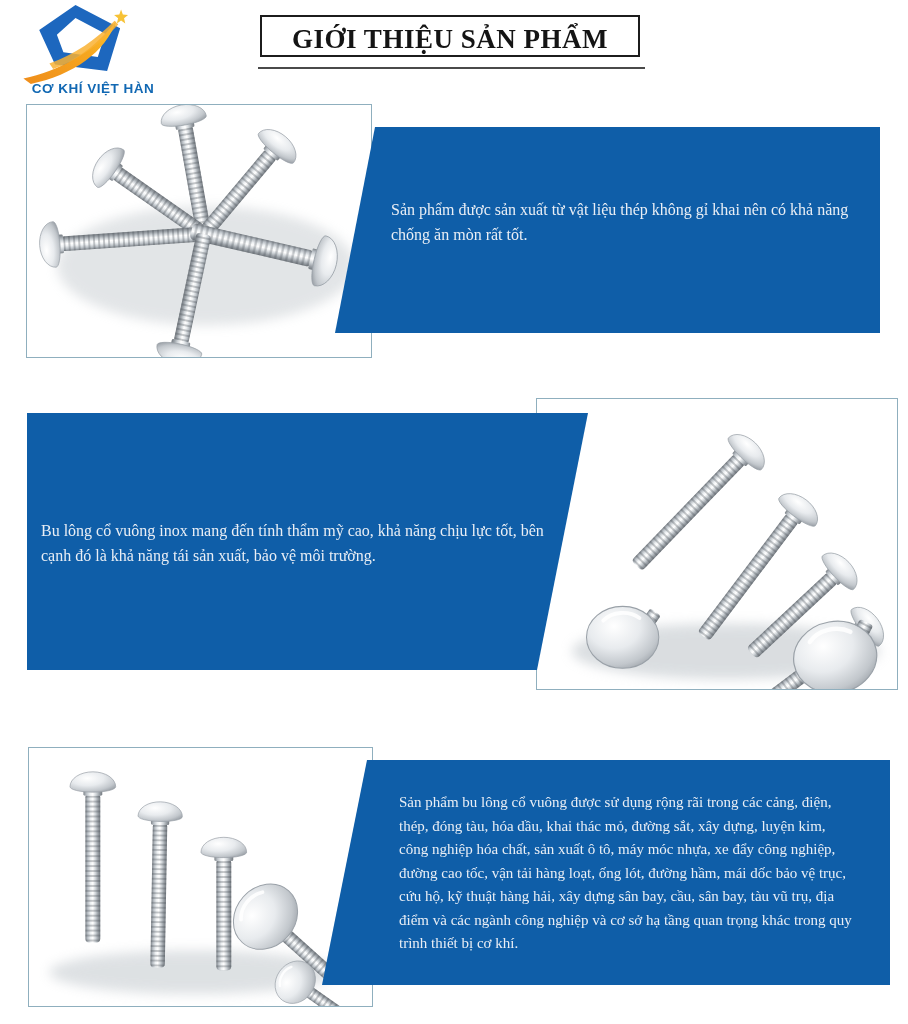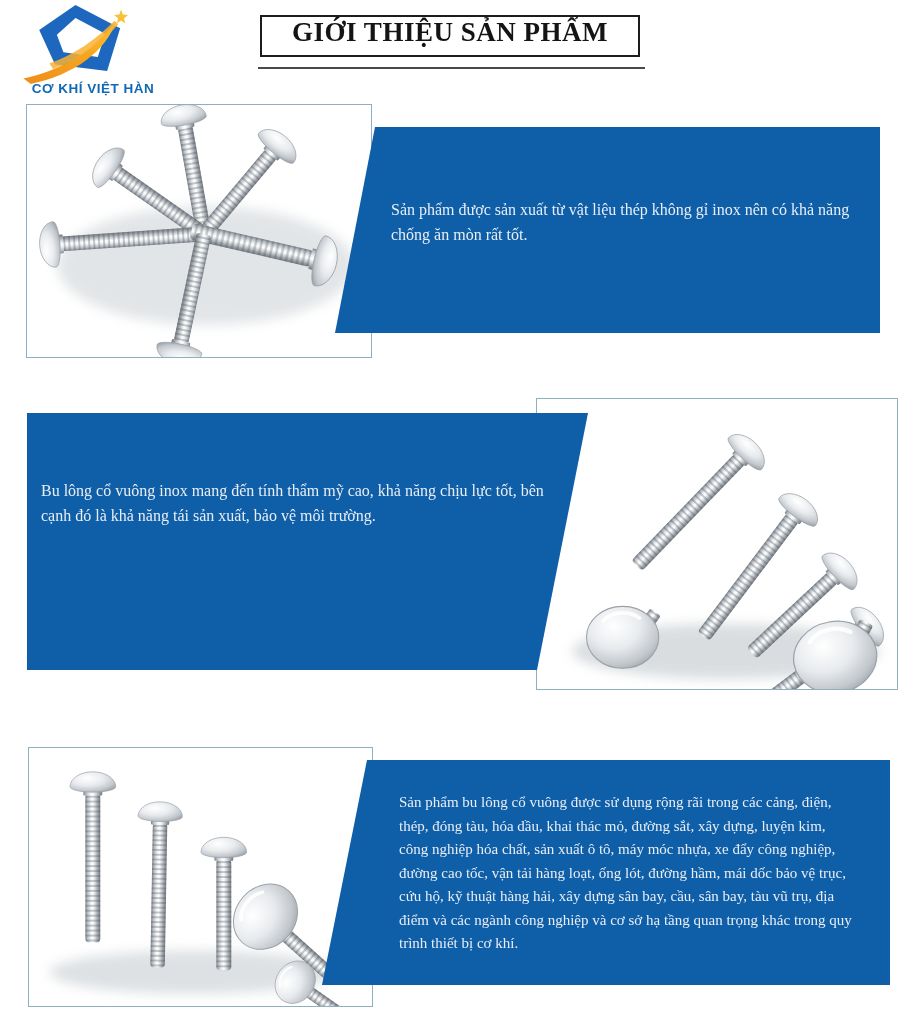--- a/index.html
+++ b/index.html
@@ -9,21 +9,21 @@
   
   .logo{position:absolute;left:12px;top:2px;width:160px;height:100px;}
   .logo svg{position:absolute;left:8px;top:2px;}
   .logo-text{position:absolute;left:-4px;top:79px;width:170px;text-align:center;
              font-family:"Liberation Sans", sans-serif;font-weight:bold;
              font-size:13.5px;letter-spacing:.5px;color:#1168b3;white-space:nowrap;}
 
   
   .title-box{position:absolute;left:260px;top:15px;width:380px;height:42px;
              border:2px solid #1c1c1c;box-sizing:border-box;background:#fff;
-             display:flex;align-items:flex-start;justify-content:center;
+             display:flex;align-items:flex-end;justify-content:center;
              font-weight:bold;font-size:27px;color:#141414;letter-spacing:.5px;}
   .title-underline{position:absolute;left:258px;top:67px;width:387px;height:2px;background:#4a4a4a;}
 
   
   .imgbox{position:absolute;background:#ffffff;border:1.5px solid #8fafbe;box-sizing:border-box;}
   .imgbox svg{width:100%;height:100%;display:block;}
   .imgbox-1{left:26px;top:104px;width:346px;height:254px;}
   .imgbox-2{left:536px;top:398px;width:362px;height:292px;}
   .imgbox-3{left:28px;top:747px;width:345px;height:260px;}
 
@@ -31,21 +31,21 @@
   .panel{position:absolute;background:#0f5ea8;filter:drop-shadow(2px 3px 2px rgba(60,60,60,.5));}
   .panel-1{left:335px;top:127px;width:545px;height:206px;
            clip-path:polygon(40px 0,545px 0,545px 206px,0 206px);}
   .panel-2{left:27px;top:413px;width:561px;height:257px;
            clip-path:polygon(0 0,561px 0,510px 257px,0 257px);}
   .panel-3{left:322px;top:760px;width:568px;height:225px;
            clip-path:polygon(45px 0,568px 0,568px 225px,0 225px);}
 
   .panel-text{position:absolute;color:#e9eef5;font-family:"Liberation Serif", serif;}
   .panel-text-1{left:391px;top:197px;width:478px;font-size:16px;line-height:25px;}
-  .panel-text-2{left:41px;top:478px;width:515px;font-size:16px;line-height:25px;}
+  .panel-text-2{left:41px;top:518px;width:515px;font-size:16px;line-height:25px;}
   .panel-text-3{left:399px;top:791px;width:456px;font-size:15px;line-height:23.5px;}
 </style>
 </head>
 <body>
 
 <div class="page">
 
   <div class="logo">
     <svg width="124" height="80" viewBox="0 0 130 86">
       <defs>
@@ -120,21 +120,21 @@
         <use href="#boltM" transform="rotate(-10) translate(0,-124)"></use>
         <use href="#boltM" transform="rotate(-55) translate(0,-122)"></use>
         <use href="#boltM" transform="rotate(40) translate(0,-120)"></use>
         <use href="#boltL" transform="rotate(-94) translate(0,-158)"></use>
         <use href="#boltM" transform="rotate(103) translate(0,-128) scale(1.12)"></use>
         <use href="#boltM" transform="rotate(192) translate(0,-126)"></use>
       </g>
     </svg>
   </div>
   <div class="panel panel-1"></div>
-  <div class="panel-text panel-text-1">Sản phẩm được sản xuất từ vật liệu thép không gỉ inox nên có khả năng chống ăn mòn rất tốt.</div>
+  <div class="panel-text panel-text-1">Sản phẩm được sản xuất từ vật liệu thép không gỉ khai nên có khả năng chống ăn mòn rất tốt.</div>
 
   <div class="imgbox imgbox-2">
     <svg viewBox="0 0 362 292">
       <ellipse cx="190" cy="254" rx="155" ry="28" fill="#b6bdc3" opacity="0.5" filter="url(#soft)"></ellipse>
       <use href="#boltL" transform="translate(214,50) rotate(44)"></use>
       <use href="#boltL" transform="translate(266,108) rotate(37)"></use>
       <use href="#boltM" transform="translate(308,170) rotate(47)"></use>
       <use href="#boltM" transform="translate(336,226) rotate(53)"></use>
       <g transform="translate(86,240)">
         <g transform="rotate(35)">

